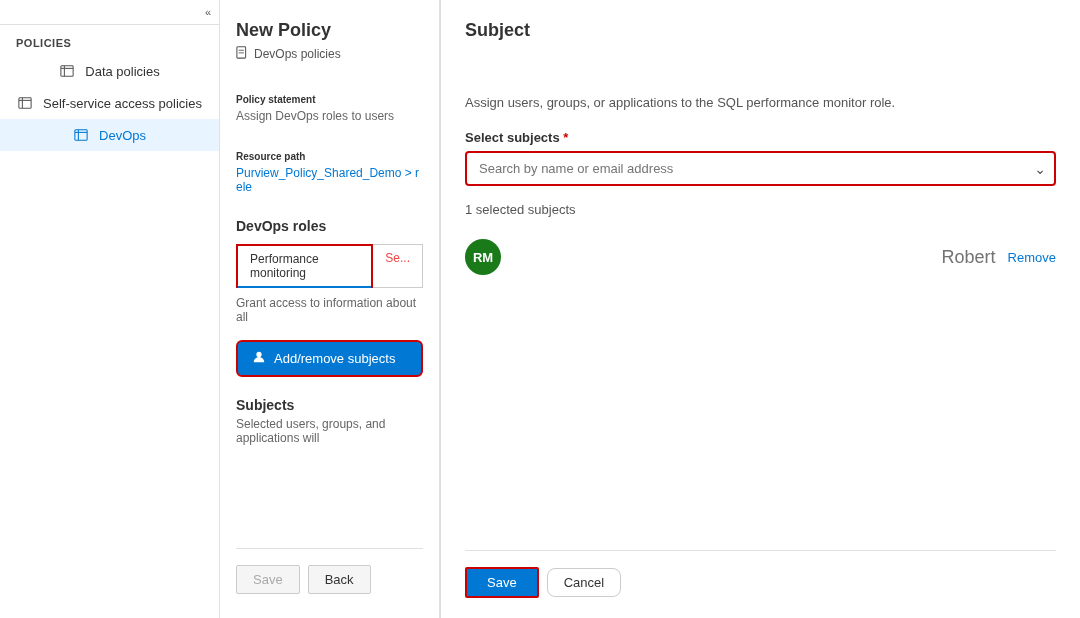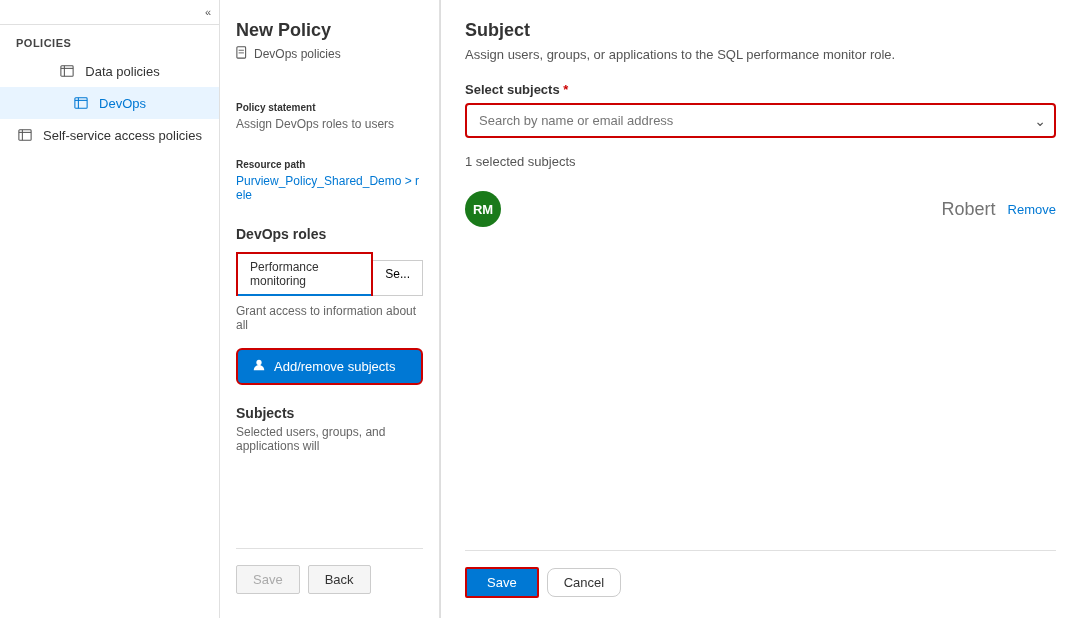--- a/index.html
+++ b/index.html
@@ -93,21 +93,21 @@
       font-weight: 600;
       color: #333;
       margin-bottom: 4px;
     }
     .policy-breadcrumb {
       display: flex;
       align-items: center;
       gap: 4px;
       color: #555;
       font-size: 12px;
-      margin-bottom: 32px;
+      margin-bottom: 24px;
     }
     .policy-section-title {
       font-size: 10px;
       font-weight: 600;
       color: #333;
       margin-bottom: 4px;
       margin-top: 8px;
     }
     .policy-section-desc {
       font-size: 12px;
@@ -153,22 +153,21 @@
       height: 2px;
       background: #0078d4;
     }
     .role-tab-second {
       padding: 6px 12px;
       border: 1px solid #ccc;
       border-left: none;
       background: #fff;
       cursor: pointer;
       font-size: 12px;
-      color: #000000;
-      margin-top: 8px;
+      color: #ef4444;
     }
     .role-desc {
       font-size: 12px;
       color: #666;
       margin-bottom: 16px;
     }
     .add-remove-btn {
       display: flex;
       align-items: center;
       gap: 8px;
@@ -229,20 +228,21 @@
     .subject-panel-title {
       font-size: 18px;
       font-weight: 600;
       color: #333;
       margin-bottom: 6px;
     }
     .subject-panel-desc {
       font-size: 13px;
       color: #555;
       margin-bottom: 20px;
+      margin-top: 48px;
     }
 
     
     .select-subjects-label {
       font-size: 13px;
       font-weight: 600;
       color: #333;
       margin-bottom: 6px;
     }
     .select-subjects-label span.required {
@@ -357,40 +357,40 @@
     <div class="sidebar-icon">
       <svg viewBox="0 0 16 16" fill="none" xmlns="http://www.w3.org/2000/svg">
         <rect x="1" y="2" width="14" height="12" rx="1" stroke="#555" stroke-width="1.2" fill="none"></rect>
         <line x1="1" y1="5" x2="15" y2="5" stroke="#555" stroke-width="1.2"></line>
         <line x1="5" y1="2" x2="5" y2="14" stroke="#555" stroke-width="1.2"></line>
       </svg>
     </div>
     <span>Data policies</span>
   </div>
 
+  <div class="sidebar-item">
+    <div class="sidebar-icon">
+      <svg viewBox="0 0 16 16" fill="none" xmlns="http://www.w3.org/2000/svg">
+        <rect x="1" y="2" width="14" height="12" rx="1" stroke="#555" stroke-width="1.2" fill="none"></rect>
+        <line x1="1" y1="5" x2="15" y2="5" stroke="#555" stroke-width="1.2"></line>
+        <line x1="5" y1="2" x2="5" y2="14" stroke="#555" stroke-width="1.2"></line>
+      </svg>
+    </div>
+    <span>Self-service access policies</span>
+  </div>
+
   <div class="sidebar-item active">
     <div class="sidebar-icon">
       <svg viewBox="0 0 16 16" fill="none" xmlns="http://www.w3.org/2000/svg">
         <rect x="1" y="2" width="14" height="12" rx="1" stroke="#0078d4" stroke-width="1.2" fill="none"></rect>
         <line x1="1" y1="5" x2="15" y2="5" stroke="#0078d4" stroke-width="1.2"></line>
         <line x1="5" y1="2" x2="5" y2="14" stroke="#0078d4" stroke-width="1.2"></line>
       </svg>
     </div>
     <span>DevOps</span>
-  </div>
-
-  <div class="sidebar-item">
-    <div class="sidebar-icon">
-      <svg viewBox="0 0 16 16" fill="none" xmlns="http://www.w3.org/2000/svg">
-        <rect x="1" y="2" width="14" height="12" rx="1" stroke="#555" stroke-width="1.2" fill="none"></rect>
-        <line x1="1" y1="5" x2="15" y2="5" stroke="#555" stroke-width="1.2"></line>
-        <line x1="5" y1="2" x2="5" y2="14" stroke="#555" stroke-width="1.2"></line>
-      </svg>
-    </div>
-    <span>Self-service access policies</span>
   </div>
 </div>
 
 <div class="main-content">
 
   <div class="policy-panel">
     <div class="policy-panel-inner">
       <div class="policy-title">New Policy</div>
       <div class="policy-breadcrumb">
         <span>

